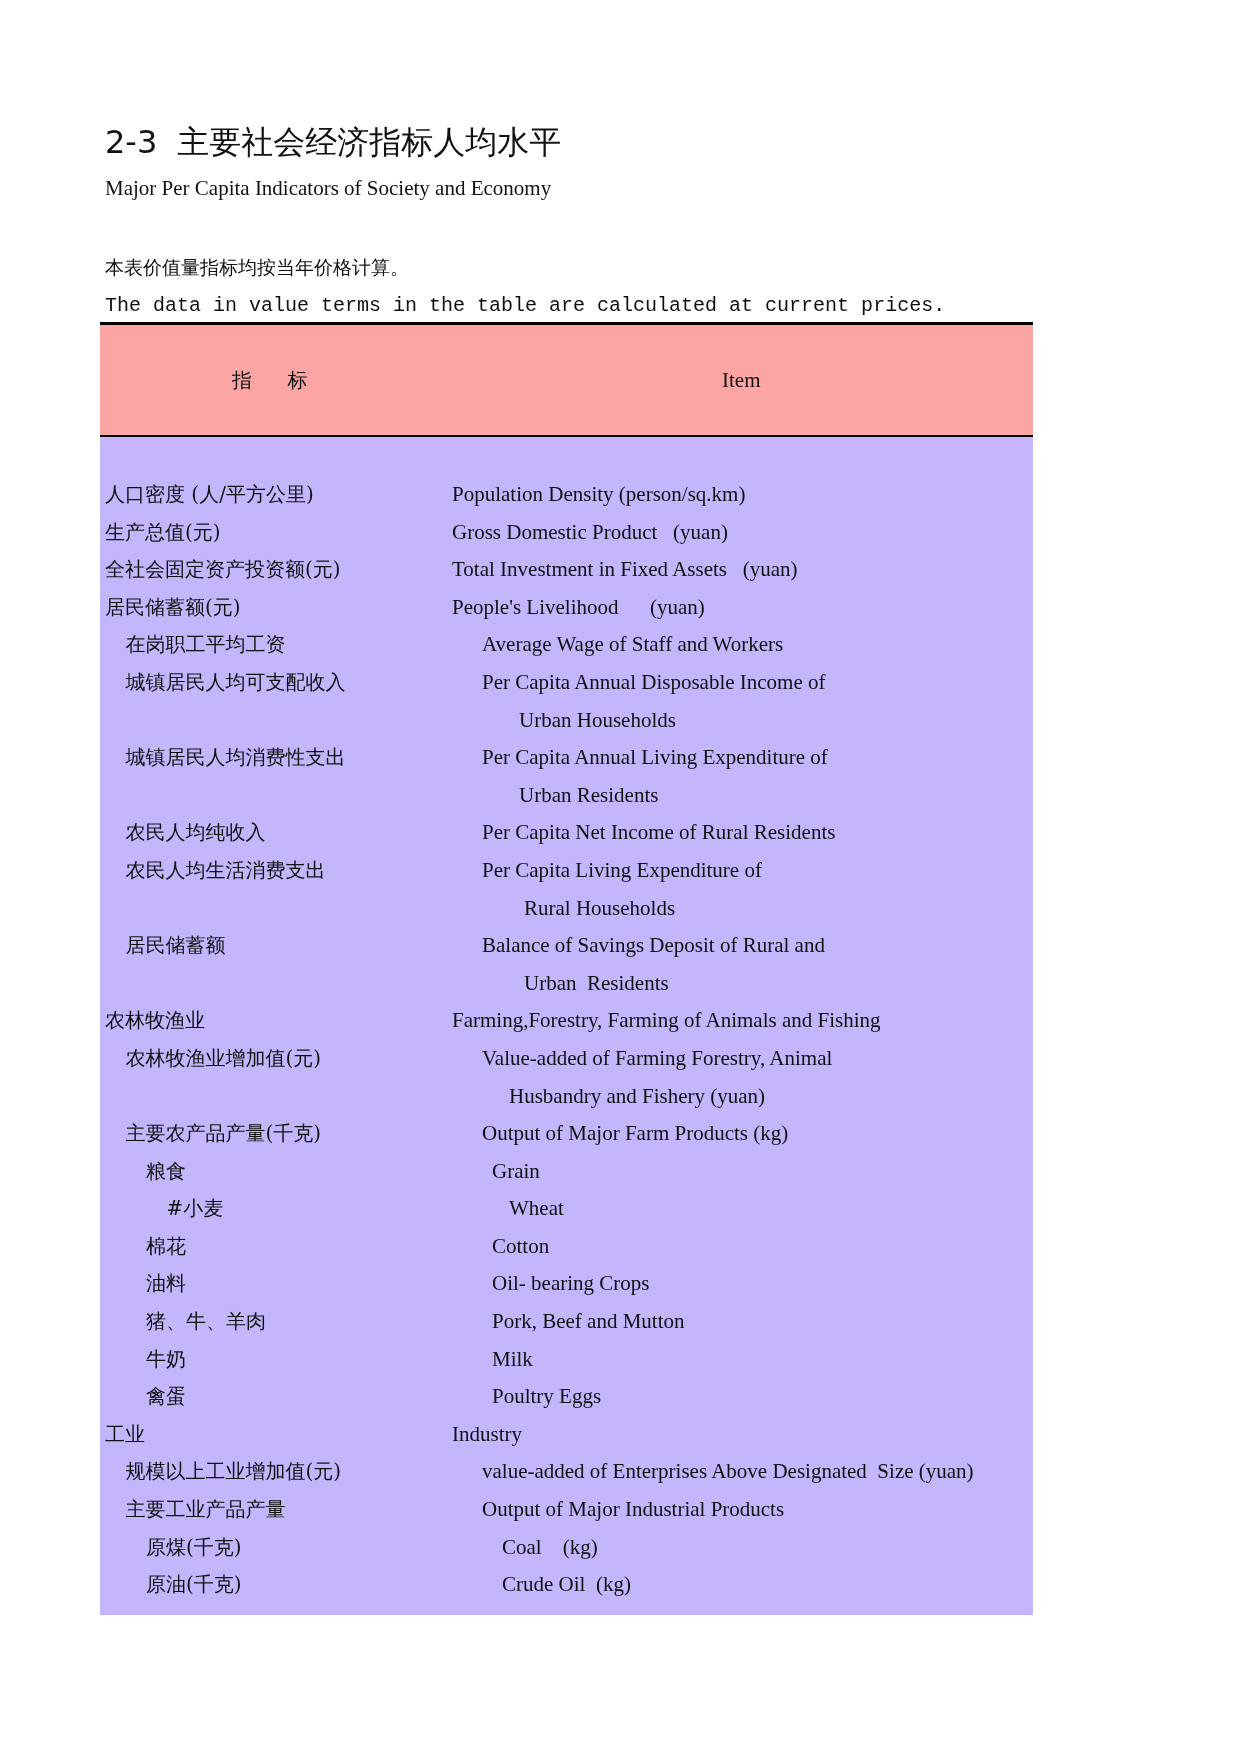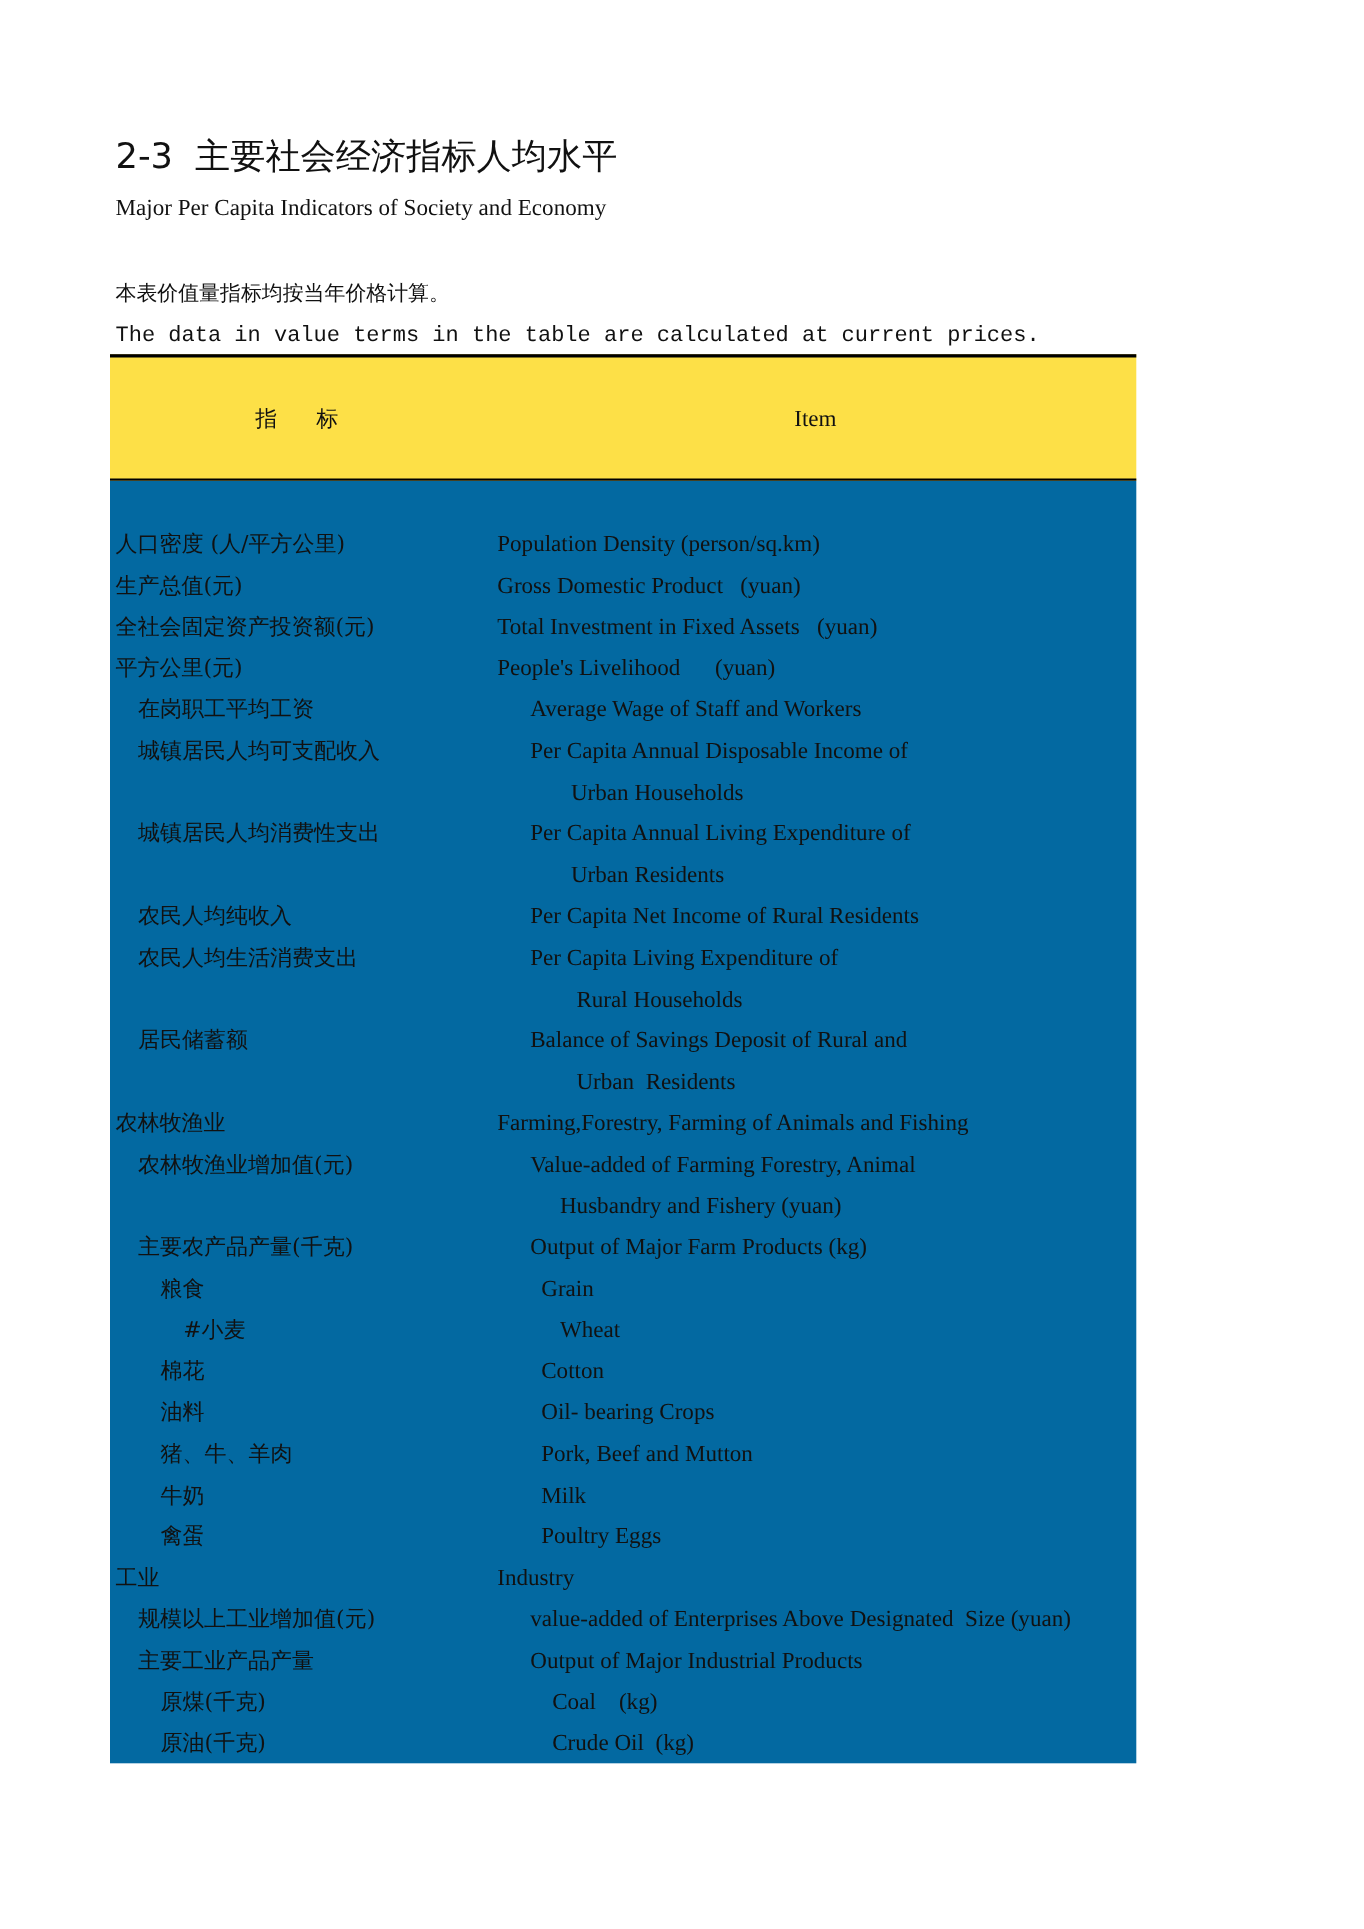--- a/index.html
+++ b/index.html
@@ -9,26 +9,26 @@
               font-family: "DejaVu Sans", sans-serif; color: #111; white-space: nowrap; }
   .title-cn .num { font-family: "DejaVu Sans", sans-serif; margin-right: 20px; }
   .title-cn .cn { font-family: "DejaVu Serif", serif; font-weight: normal; }
   .title-en { position: absolute; left: 105px; top: 168px; font-size: 21px; line-height: 40px;
               font-family: "Liberation Serif", serif; white-space: nowrap; }
   .note-cn { position: absolute; left: 105px; top: 254px; font-size: 19px; line-height: 26px;
              font-family: "DejaVu Serif", serif; white-space: nowrap; }
   .note-en { position: absolute; left: 105px; top: 295px; font-size: 20px; line-height: 22px;
              font-family: "Liberation Mono", "DejaVu Sans Mono", monospace; white-space: nowrap; }
   .table { position: absolute; left: 100px; top: 322px; width: 933px; }
-  .thead { height: 110px; background: #fde047; border-top: 3px solid #000; border-bottom: 2px solid #000;
+  .thead { height: 110px; background: #fca5a5; border-top: 3px solid #000; border-bottom: 2px solid #000;
            position: relative; }
   .thead .h-cn { position: absolute; left: 132px; top: 40px; font-size: 20px; line-height: 30px;
                  font-family: "DejaVu Serif", serif; letter-spacing: 2px; white-space: pre; }
   .thead .h-en { position: absolute; left: 622px; top: 40px; font-size: 21px; line-height: 30px; }
-  .tbody { background: #0369a1; padding-top: 38px; padding-bottom: 0; }
+  .tbody { background: #c4b5fd; padding-top: 38px; padding-bottom: 12px; }
   .row { position: relative; height: 37.6px; }
   .row .cn { position: absolute; left: 5px; top: 6px; font-size: 20px; line-height: 26px;
              font-family: "DejaVu Serif", serif; white-space: pre; }
   .row .en { position: absolute; left: 352px; top: 6px; font-size: 21px; line-height: 26px; white-space: pre; }
 </style>
 </head>
 <body>
 
 <div class="title-cn">
   <span class="num">2-3</span><span class="cn">主要社会经济指标人均水平</span>
@@ -50,21 +50,21 @@
       </div>
       <div class="row">
         <span class="cn" style="left: 5px; text-align: right;">生产总值(元)</span>
         <span class="en" style="left: 352px;">Gross Domestic Product   (yuan)</span>
       </div>
       <div class="row">
         <span class="cn" style="left: 5px;">全社会固定资产投资额(元)</span>
         <span class="en" style="left: 352px;">Total Investment in Fixed Assets   (yuan)</span>
       </div>
       <div class="row">
-        <span class="cn" style="left: 5px;">平方公里(元)</span>
+        <span class="cn" style="left: 5px;">居民储蓄额(元)</span>
         <span class="en" style="left: 352px;">People's Livelihood      (yuan)</span>
       </div>
       <div class="row">
         <span class="cn" style="left: 25.5px;">在岗职工平均工资</span>
         <span class="en" style="left: 382px;">Average Wage of Staff and Workers</span>
       </div>
       <div class="row">
         <span class="cn" style="left: 25.5px;">城镇居民人均可支配收入</span>
         <span class="en" style="left: 382px;">Per Capita Annual Disposable Income of</span>
       </div>

